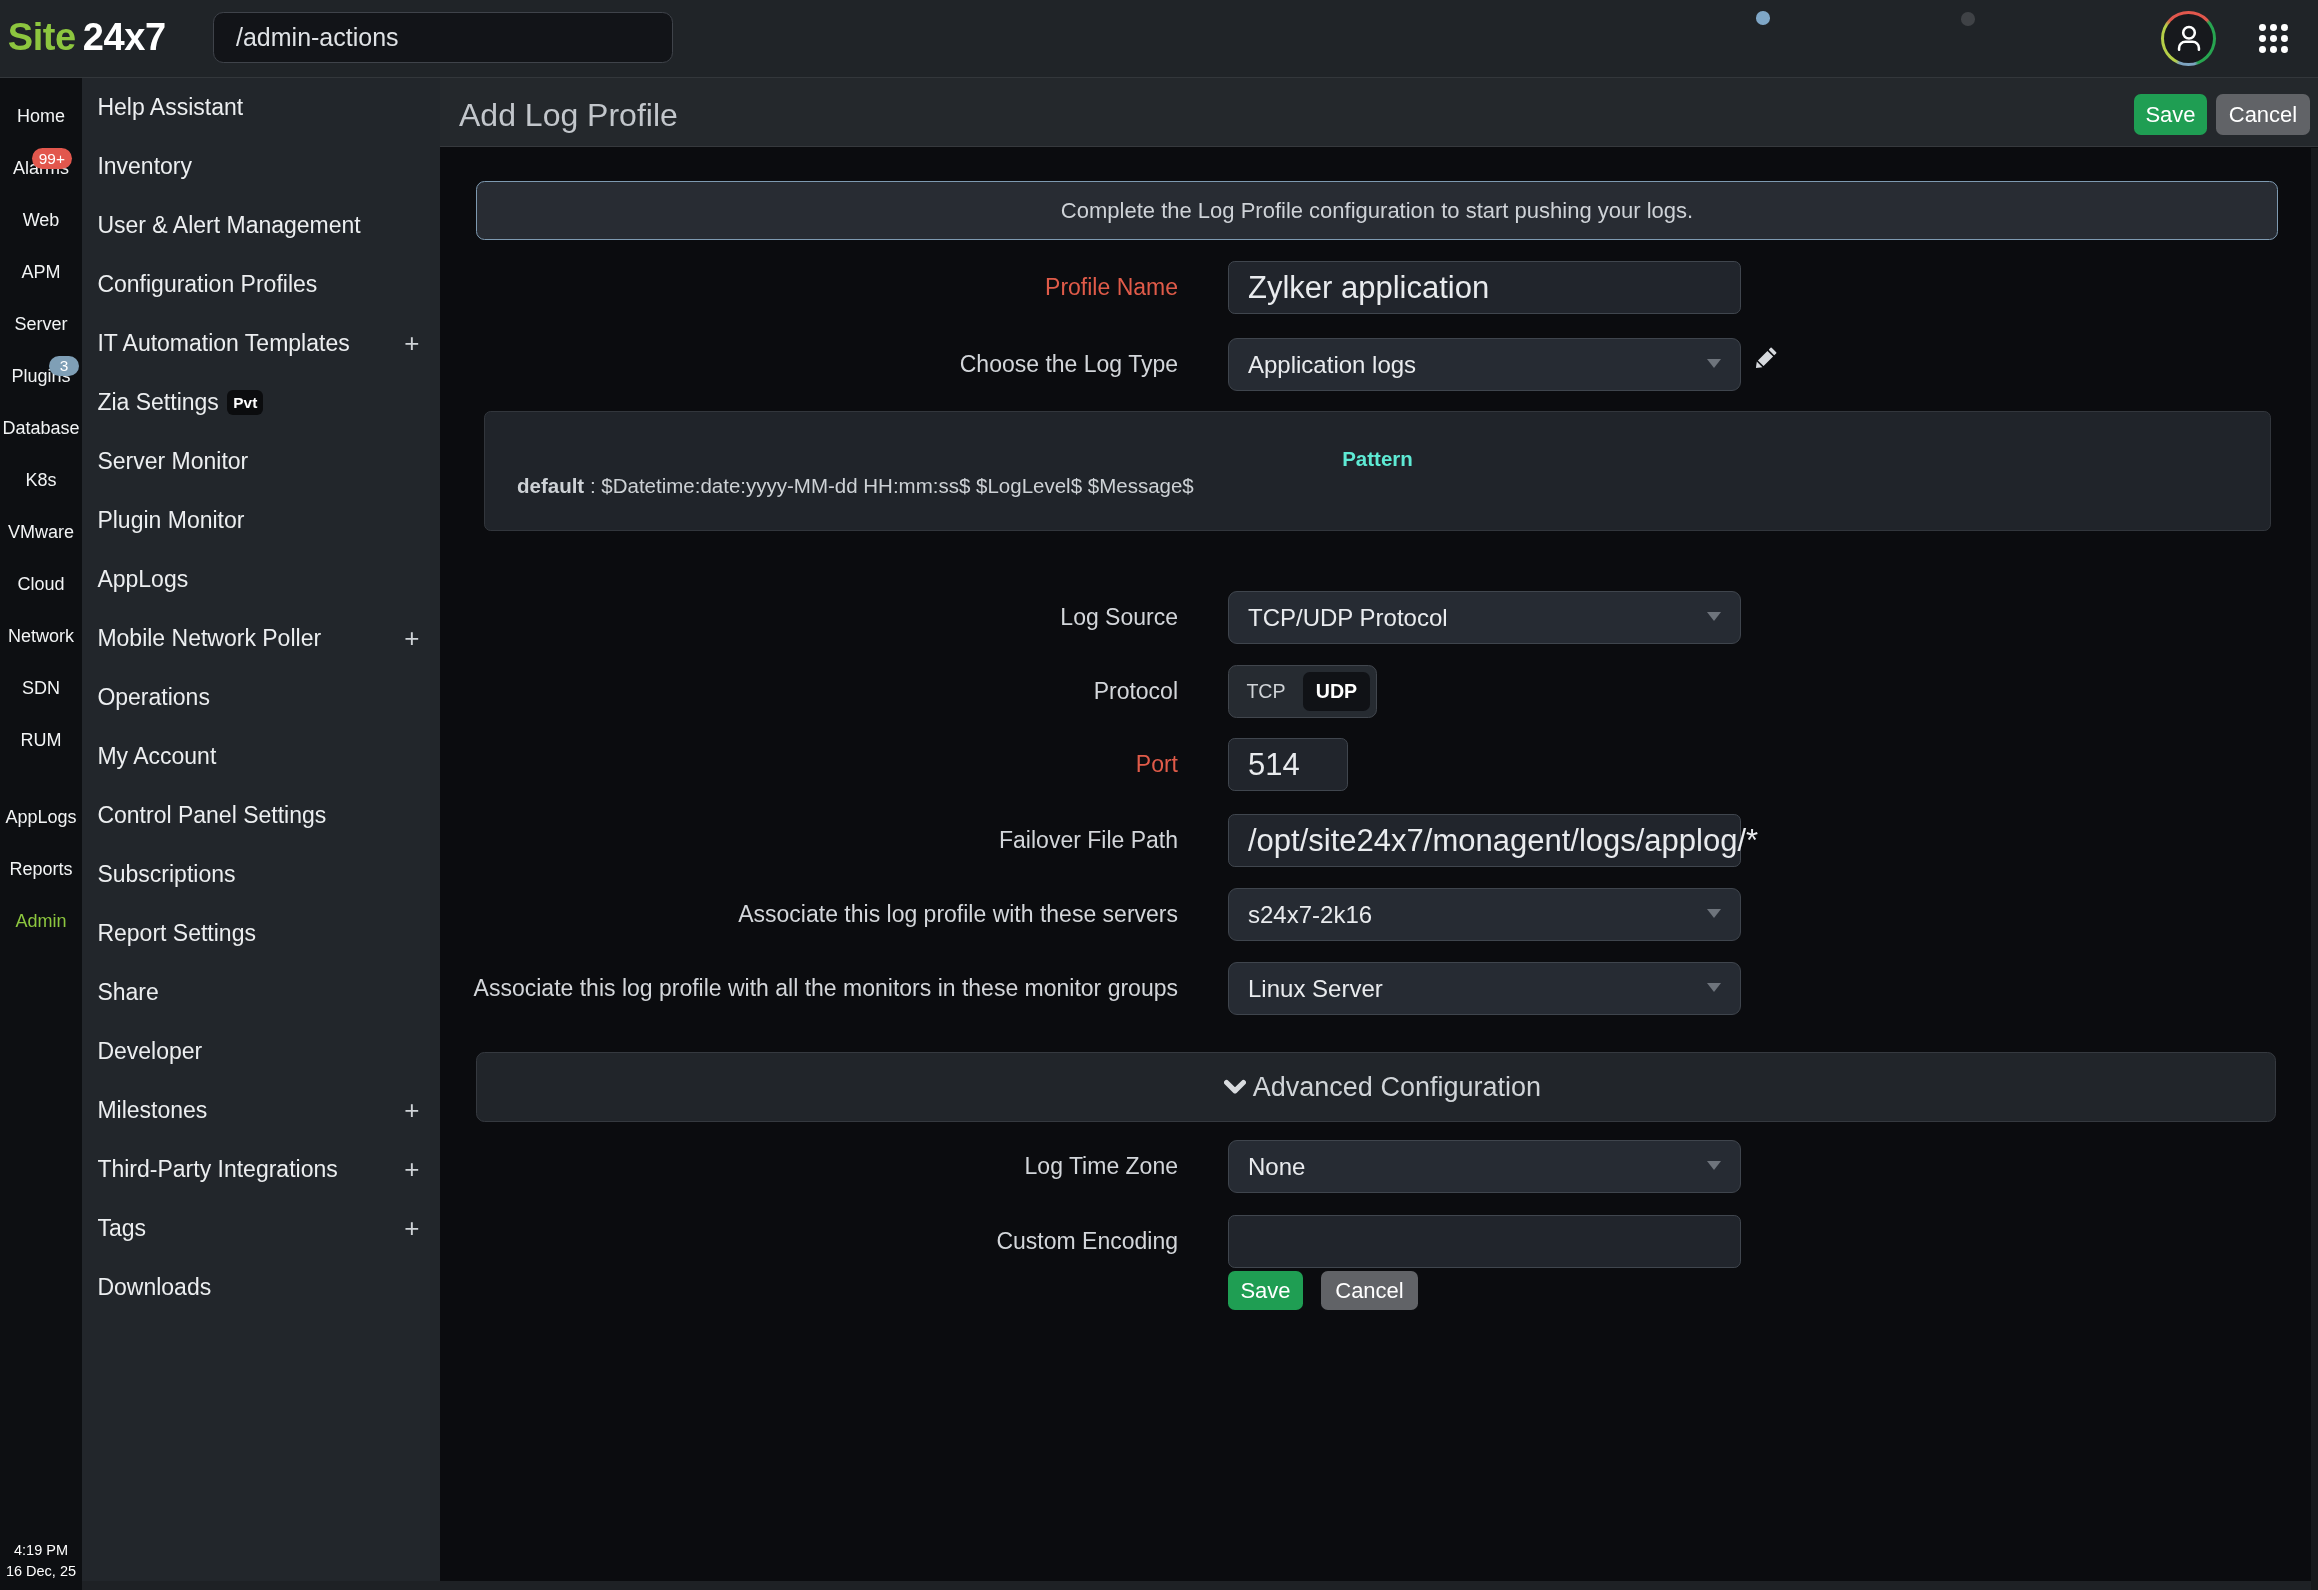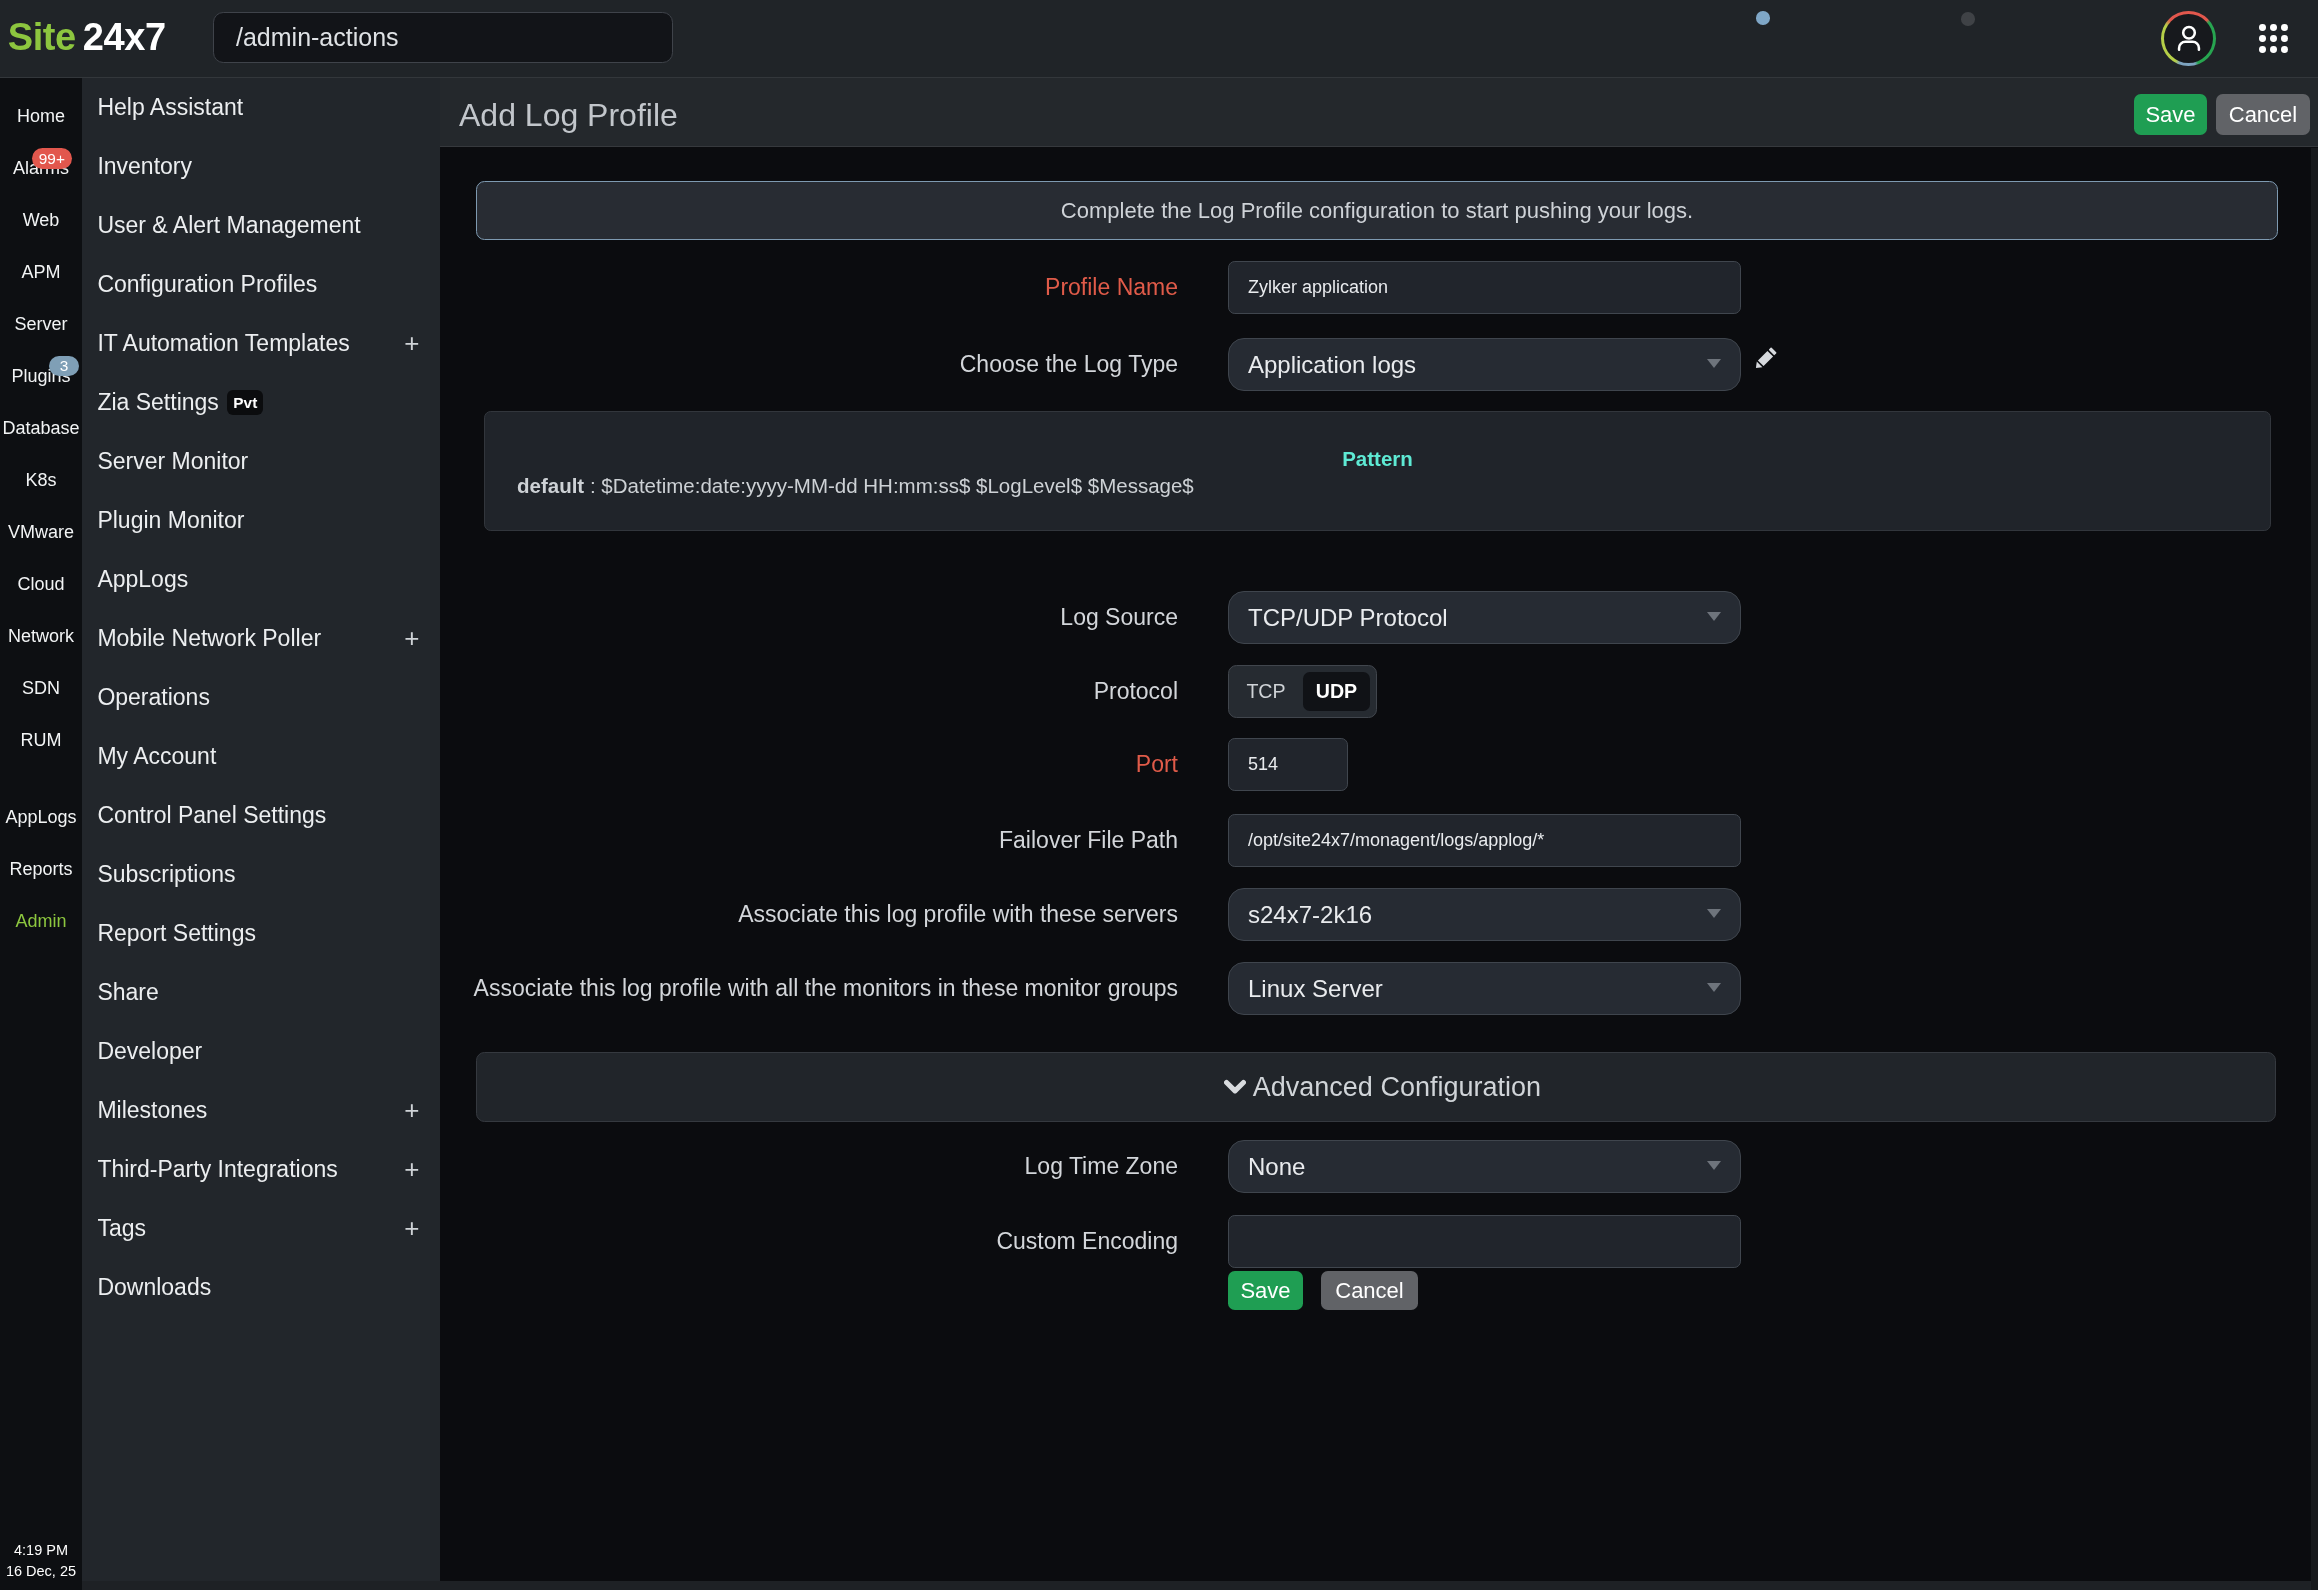--- a/index.html
+++ b/index.html
@@ -95,26 +95,26 @@
 
   .flabel {
     position:absolute; right:1141px; height:53px; white-space:nowrap;
     display:flex; align-items:center; justify-content:flex-end;
     font-size:23px; color:#d3d6da;
   }
   .flabel.req { color:#e05b49; }
   .finput {
     position:absolute; left:788px; width:513px; height:53px;
     background:#21252c; border:0.9px solid #40464e; border-radius:6.8px;
-    font-size:18px; color:#e9ebee; display:flex; align-items:center; padding:0 19px;
+    font-size:31px; color:#e9ebee; display:flex; align-items:center; padding:0 19px;
     white-space:nowrap;
   }
   .fselect {
     position:absolute; left:788px; width:513px; height:53px;
-    background:#262b33; border:0.9px solid #3f454d; border-radius:16px;
+    background:#262b33; border:0.9px solid #3f454d; border-radius:9px;
     font-size:24px; color:#e9ebee; display:flex; align-items:center; padding:0 19px;
     cursor:pointer; white-space:nowrap;
   }
   .caret {
     position:absolute; right:19px; top:50%; margin-top:-5.1px;
     width:0; height:0; border-left:7.7px solid transparent; border-right:7.7px solid transparent;
     border-top:9.4px solid #6e747c;
   }
   .pencil { position:absolute; left:1312px; width:27px; height:27px; }
 

